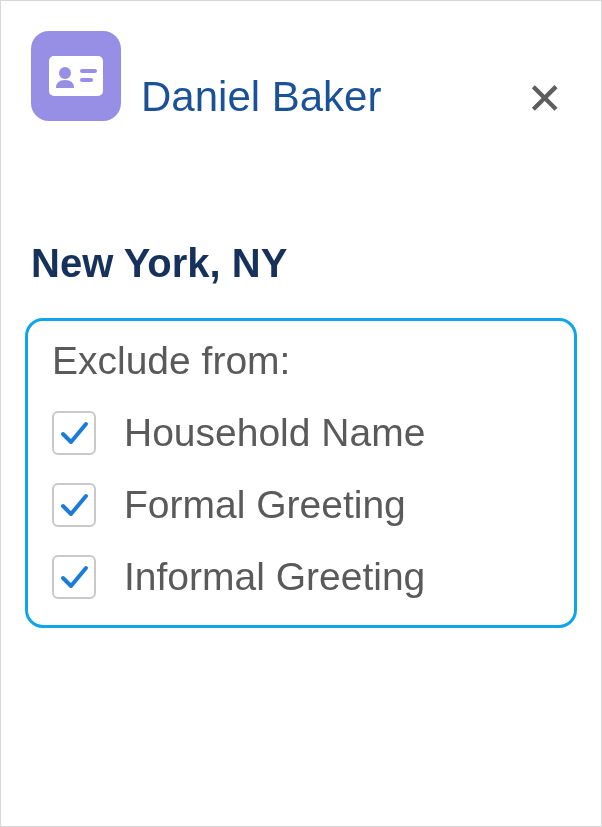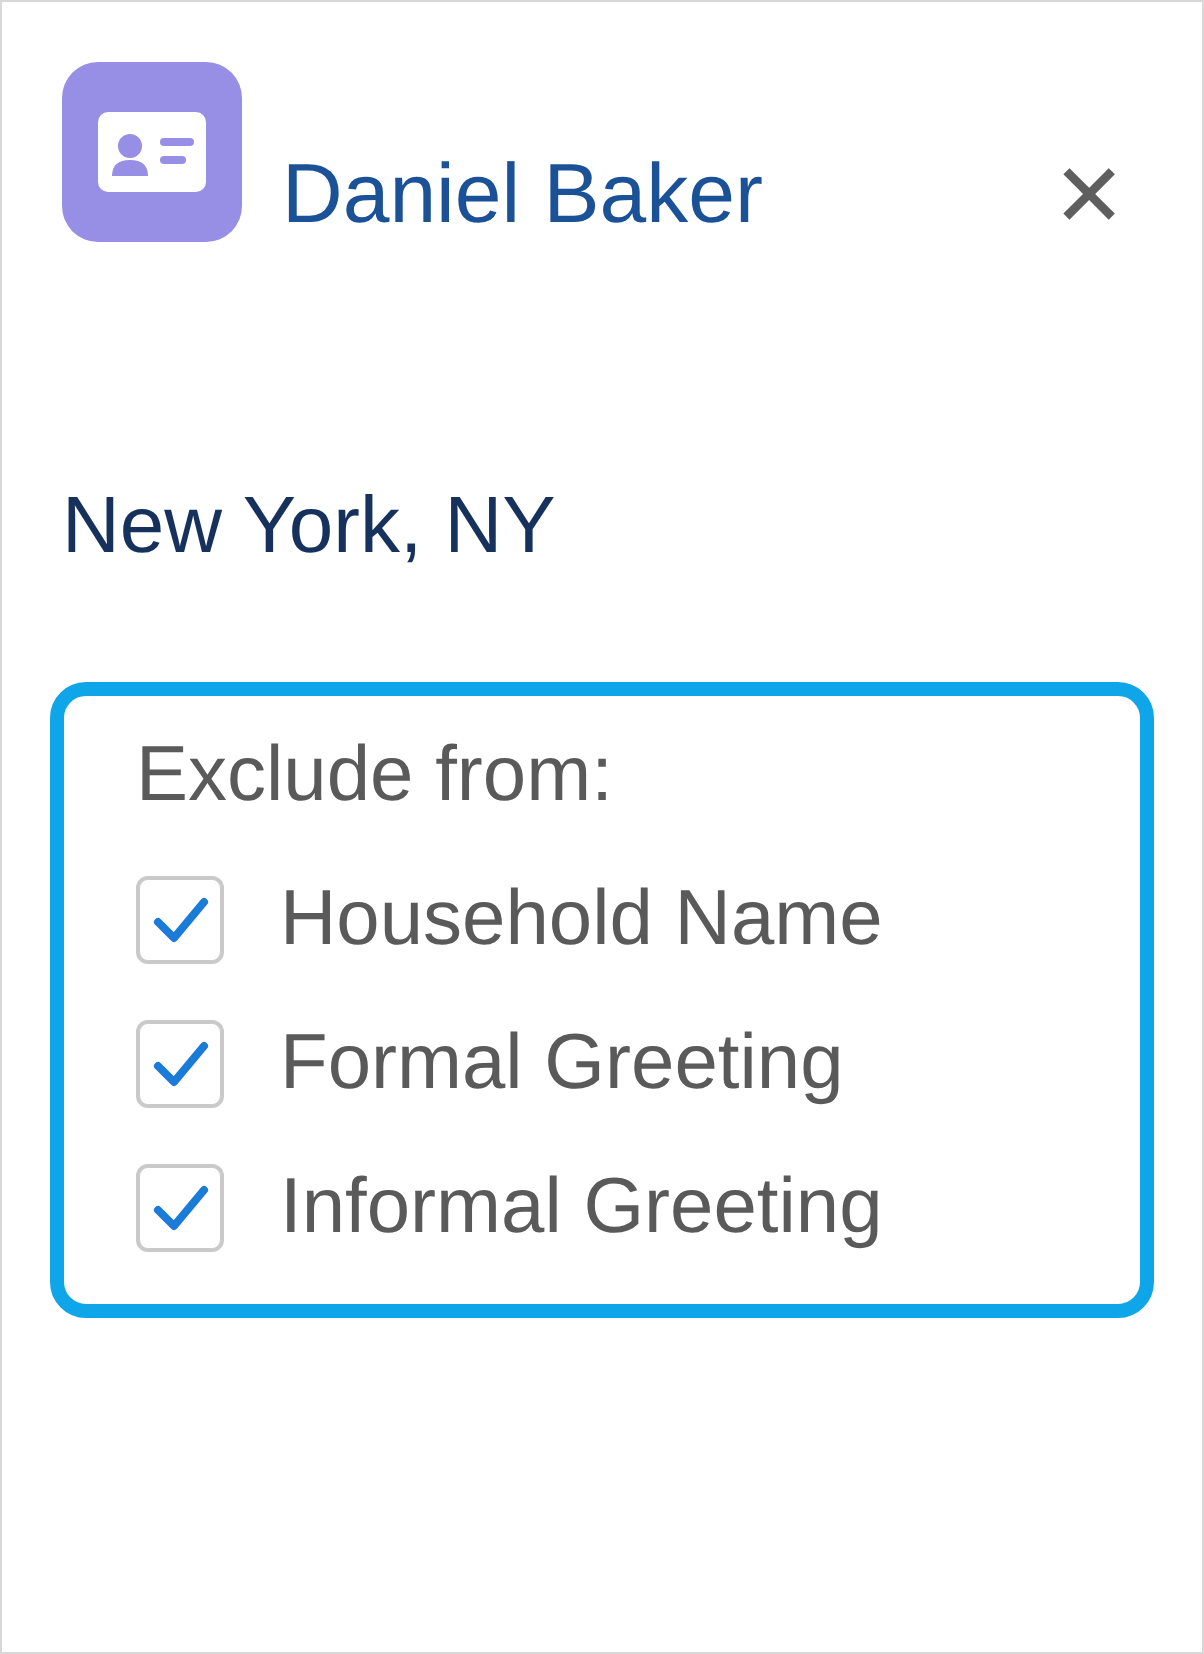--- a/index.html
+++ b/index.html
@@ -50,28 +50,28 @@
       cursor: pointer;
       font-weight: 300;
       line-height: 1;
       background: none;
       border: none;
       padding: 0 8px;
     }
     .location {
       color: #16325c;
       font-size: 40px;
-      font-weight: 400;
-      margin-bottom: 55px;
+      font-weight: 700;
+      margin-bottom: 32px;
       padding-left: 0px;
     }
     .exclude-panel {
-      border: 7px solid #0ea5e9;
+      border: 3px solid #0ea5e9;
       border-radius: 18px;
-      padding: 18px 24px 26px 36px;
+      padding: 18px 24px 26px 24px;
       margin: 0 -6px;
     }
     .exclude-title {
       color: #5a5a5a;
       font-size: 39px;
       font-weight: 400;
       margin-bottom: 28px;
     }
     .checkbox-row {
       display: flex;

